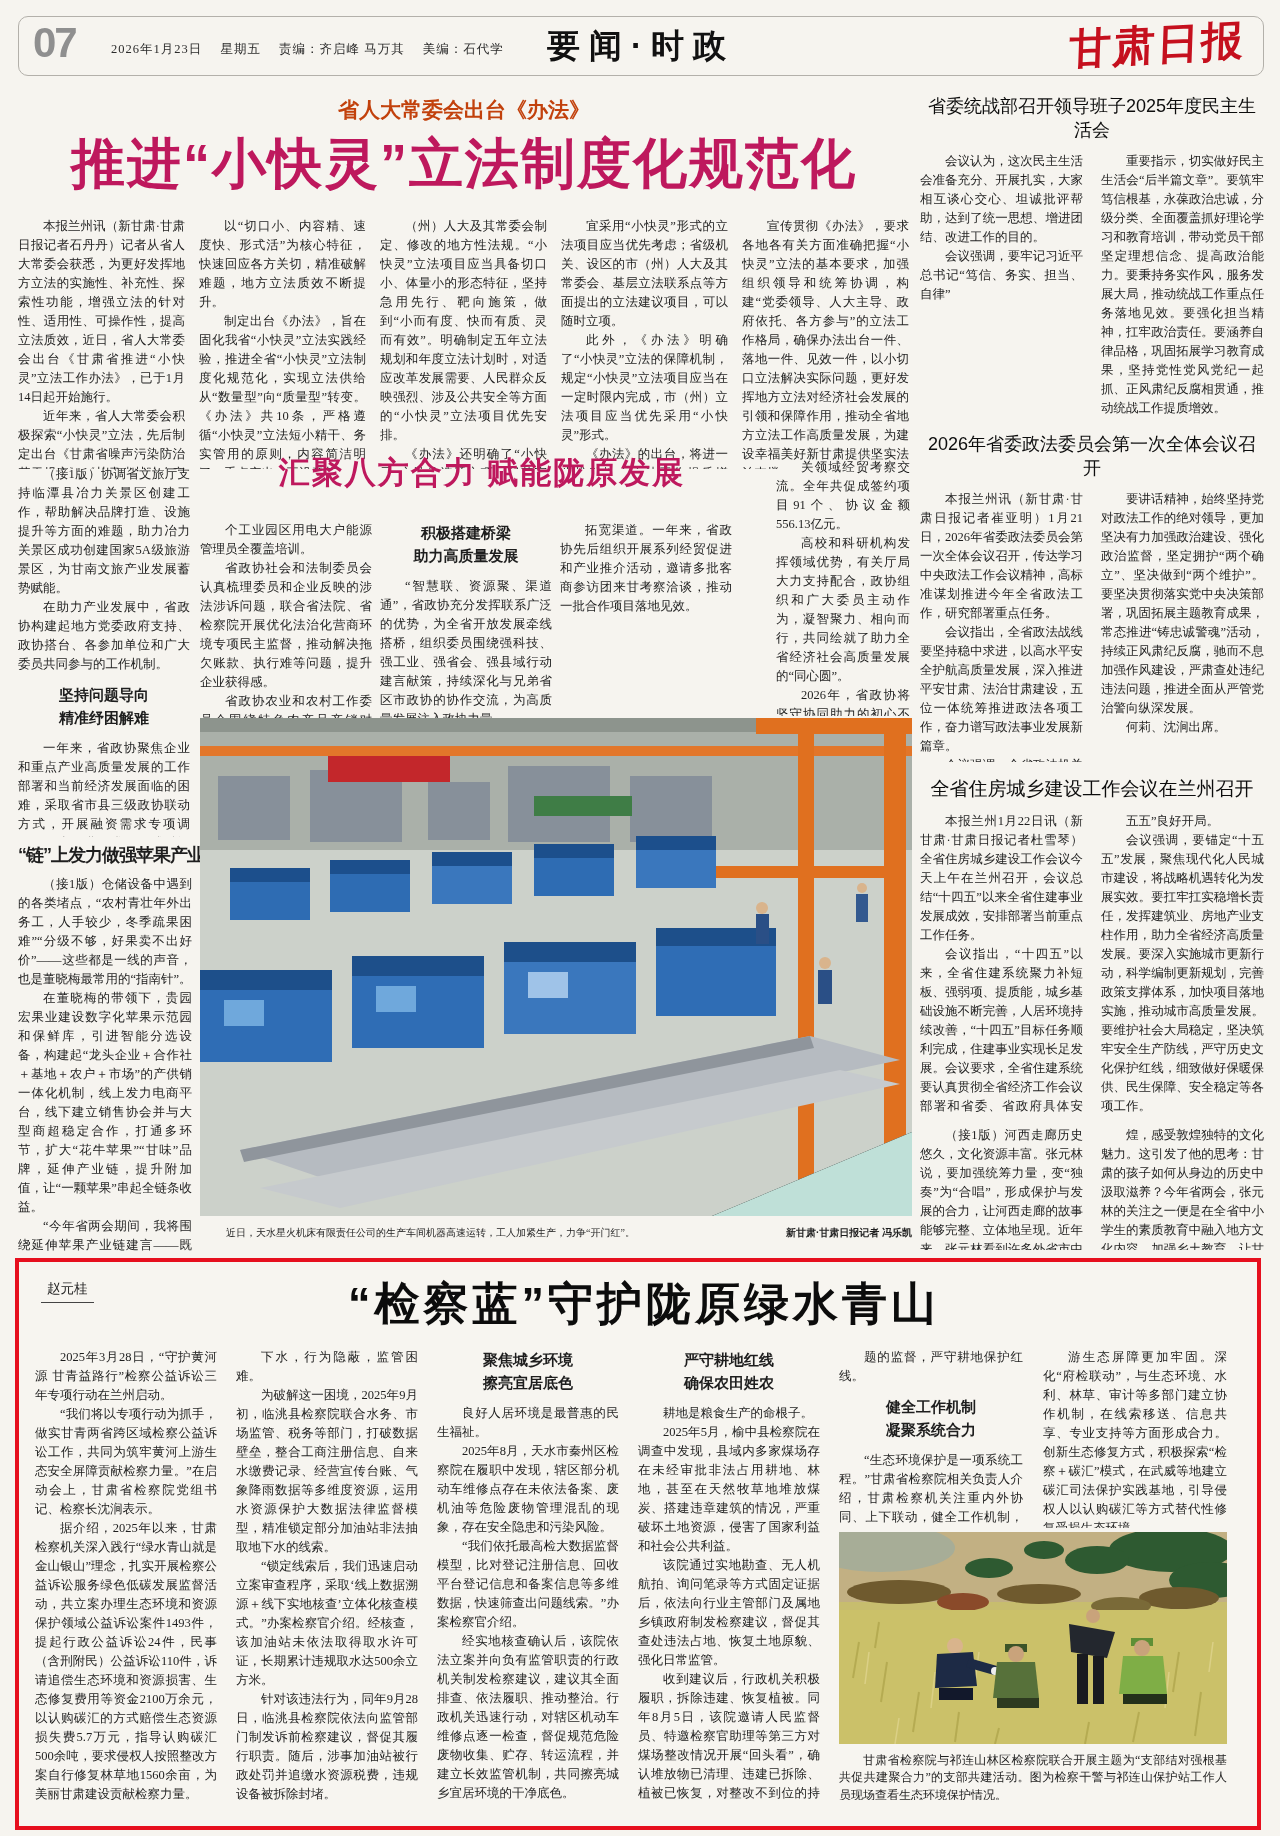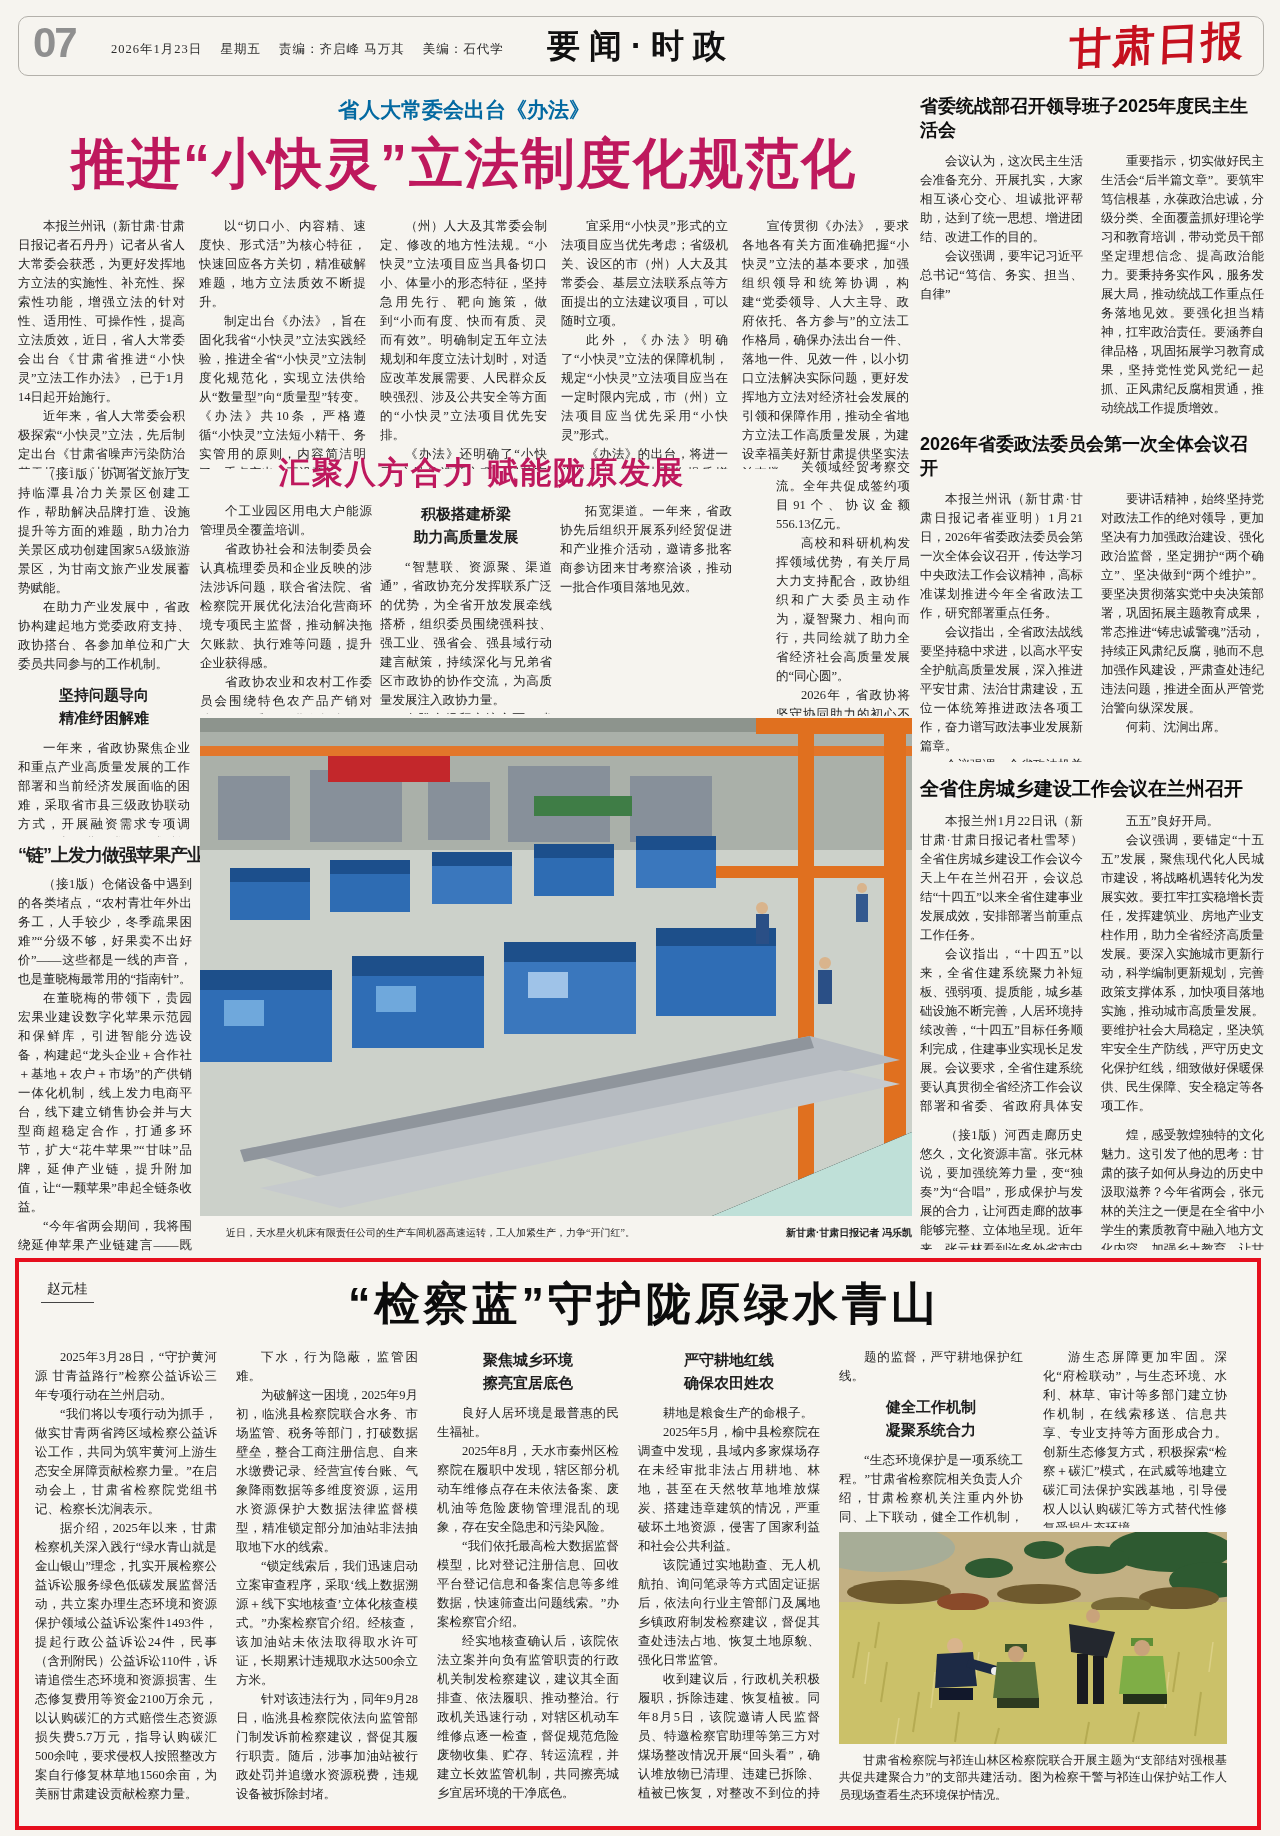--- a/index.html
+++ b/index.html
@@ -13,36 +13,36 @@
            font-weight:bold;font-size:42px;color:#8f8f8f;letter-spacing:-2px;}
   .dateline{position:absolute;left:92px;top:24px;font-size:12.5px;color:#2b2b2b;letter-spacing:1px;}
   .dateline span{margin-right:14px;}
   .section-title{position:absolute;left:0;right:0;top:7px;text-align:center;
            font-family:"Liberation Sans",sans-serif;font-weight:900;font-size:33px;letter-spacing:9px;color:#111;}
   .paper-logo{position:absolute;right:18px;top:0px;font-weight:900;font-size:42px;color:#c5101e;
            transform:rotate(-3deg) skewX(-5deg);letter-spacing:2px;}
   
   .col{text-align:justify;overflow:hidden;font-size:12.5px;line-height:1.52;}
   .col p{margin:0;text-indent:2em;}
-  .kicker{text-align:center;font-family:"Liberation Sans",sans-serif;font-weight:bold;font-size:21px;color:#0369a1;}
+  .kicker{text-align:center;font-family:"Liberation Sans",sans-serif;font-weight:bold;font-size:21px;color:#c2410c;}
   .bigtitle{text-align:center;font-family:"Liberation Sans",sans-serif;font-weight:900;color:#be185d;}
   .subhead{text-align:center;font-family:"Liberation Sans",sans-serif;font-weight:bold;
            font-size:15px;line-height:1.55;margin:9px 0;}
   .subhead span{display:block;}
   .flexrow{display:flex;}
   .abs{position:absolute;}
   
   .a1-title{font-size:54px;letter-spacing:2px;margin-top:4px;}
   .a1-body{margin-top:16px;display:flex;gap:14px;}
   .a1-body .col{width:167px;height:252px;}
   .a3-title{font-size:31px;letter-spacing:2px;}
-  .a3-body{margin-top:8px;display:flex;gap:8px;}
+  .a3-body{margin-top:27px;display:flex;gap:8px;}
   .a3-body .col{width:172px;height:212px;}
   .sidecol .col{width:163px;height:100%;}
-  .side-title{font-family:"Liberation Sans",sans-serif;font-weight:700;color:#0d0d0d;}
+  .side-title{text-align:center;font-family:"Liberation Sans",sans-serif;font-weight:400;color:#0d0d0d;}
   .apple-title{text-align:center;font-family:"Liberation Sans",sans-serif;font-weight:900;font-size:18px;
                letter-spacing:-1px;white-space:nowrap;}
   .photo-frame{display:block;}
   .caption{font-size:10px;display:flex;justify-content:space-between;align-items:baseline;}
   .caption .cap-text{padding-left:26px;}
   .caption .cap-credit{font-family:"Liberation Sans",sans-serif;font-weight:bold;white-space:nowrap;}
   
   .redbox{position:absolute;left:15px;top:1258px;width:1246px;height:572px;box-sizing:border-box;
           border:4px solid #e60f1e;background:#f7f5f0;padding:10px 4px 10px 16px;}
   .jc-byline{position:absolute;left:22px;top:18px;font-size:13.5px;border-bottom:1px solid #444;

